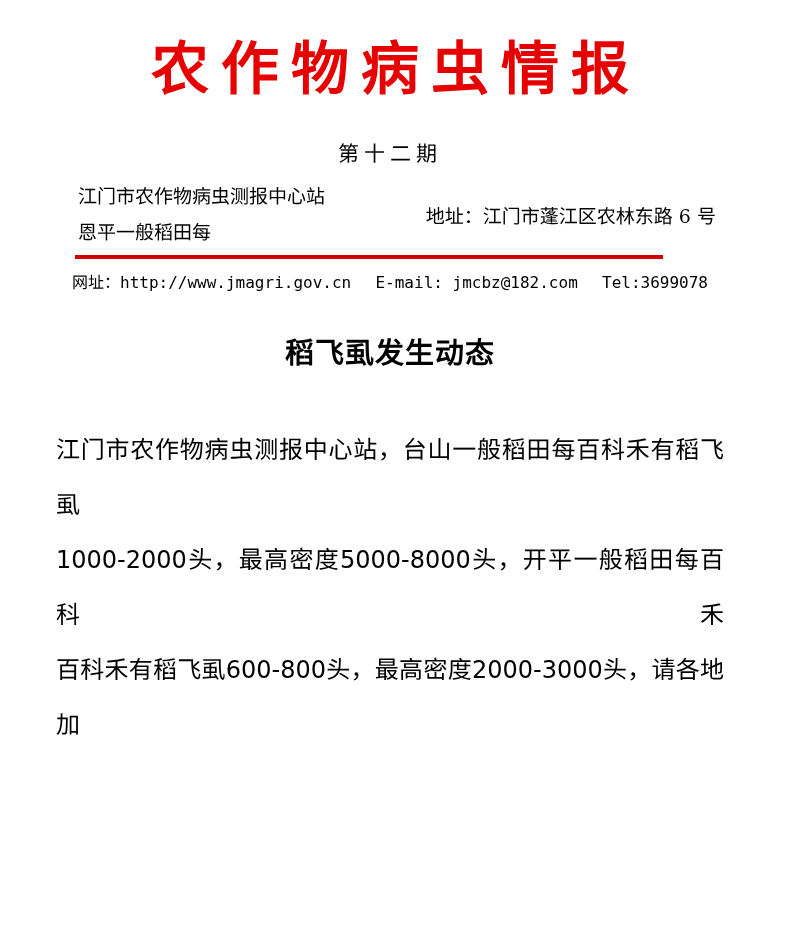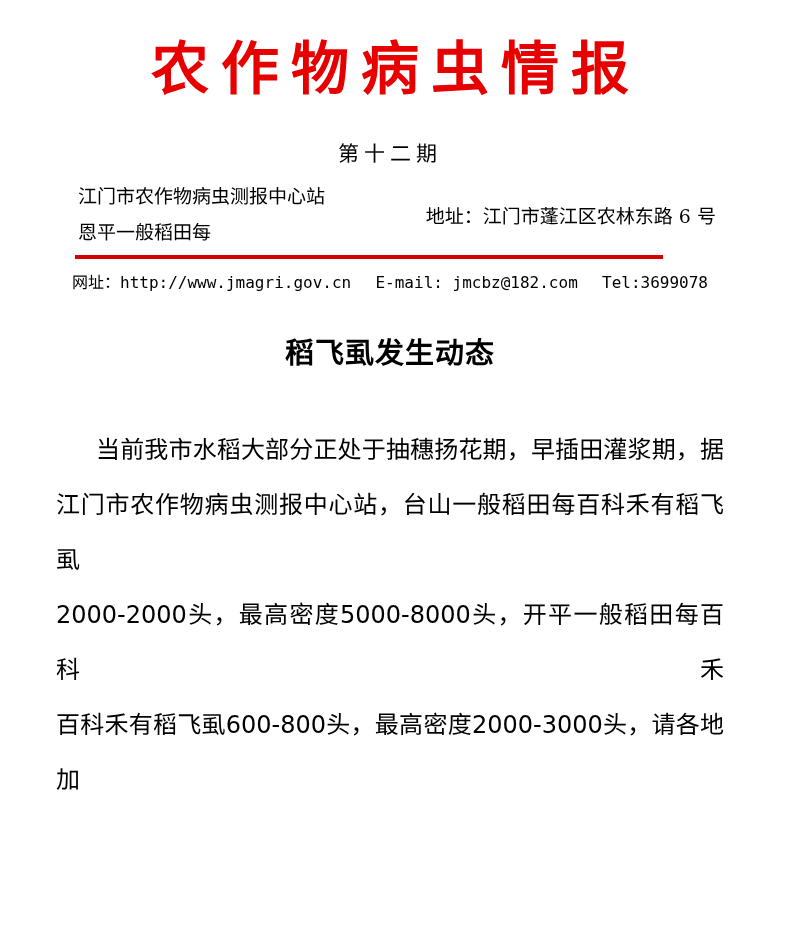--- a/index.html
+++ b/index.html
@@ -113,20 +113,19 @@
 
   <div class="contact-row">
     <span>网址：http://www.jmagri.gov.cn</span>
     <span>E-mail: jmcbz@182.com</span>
     <span>Tel:3699078</span>
   </div>
 
   <h2 class="article-heading">稻飞虱发生动态</h2>
 
   <div class="article-body">
-    <div class="body-line first">当前我市水稻大部分正处于抽穗扬花期，早插田灌浆期，据</div>
     <div class="body-line">江门市农作物病虫测报中心站，台山一般稻田每百科禾有稻飞虱</div>
-    <div class="body-line">2000-2000头，最高密度5000-8000头，开平一般稻田每百科禾</div>
+    <div class="body-line">1000-2000头，最高密度5000-8000头，开平一般稻田每百科禾</div>
     <div class="body-line">百科禾有稻飞虱600-800头，最高密度2000-3000头，请各地加</div>
 
   </div>
 
 </div>
 
 </body></html>

